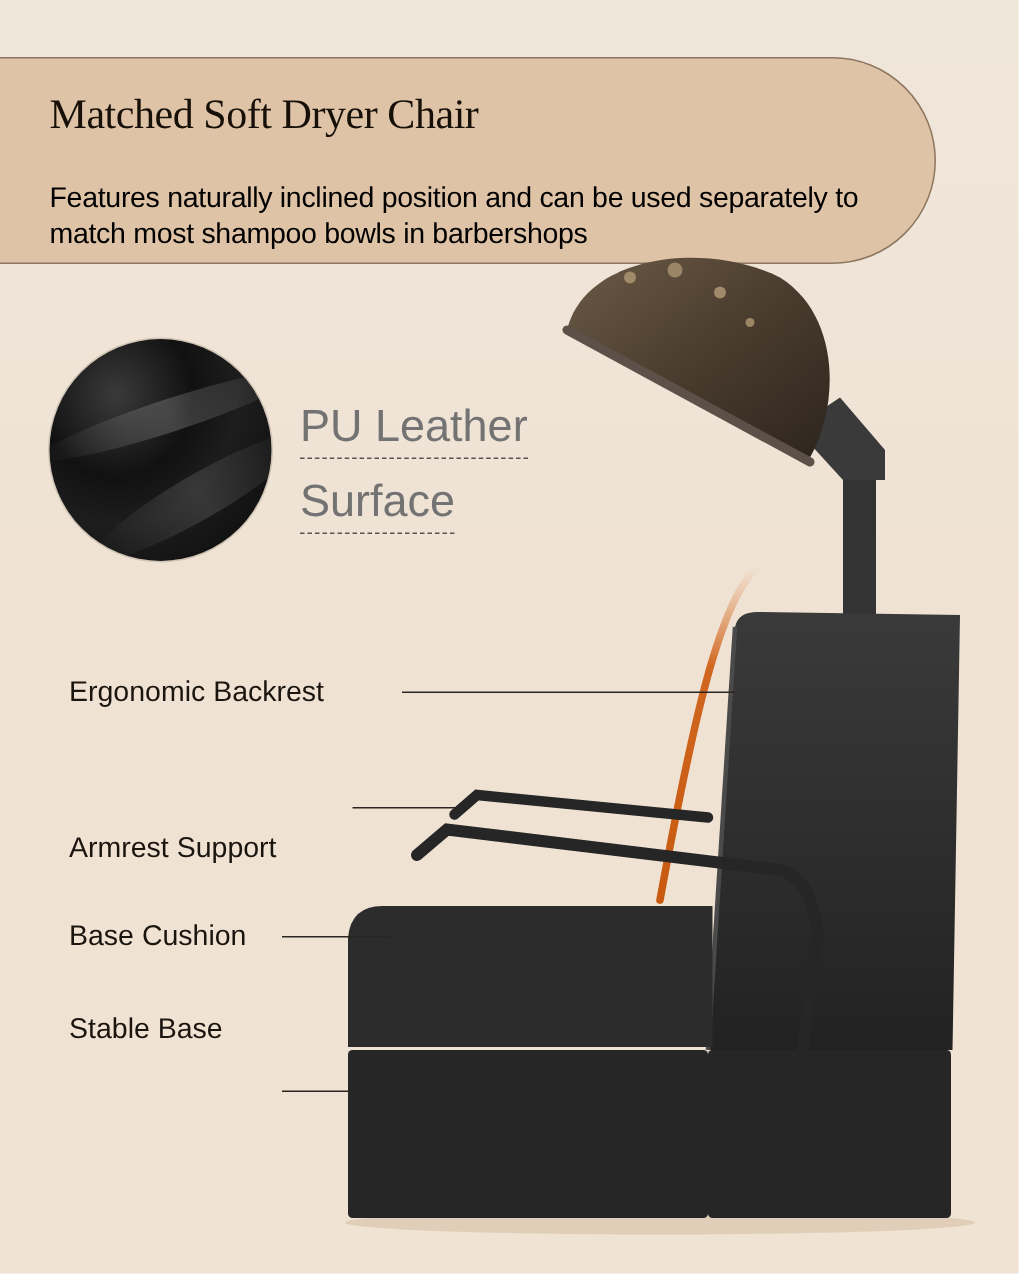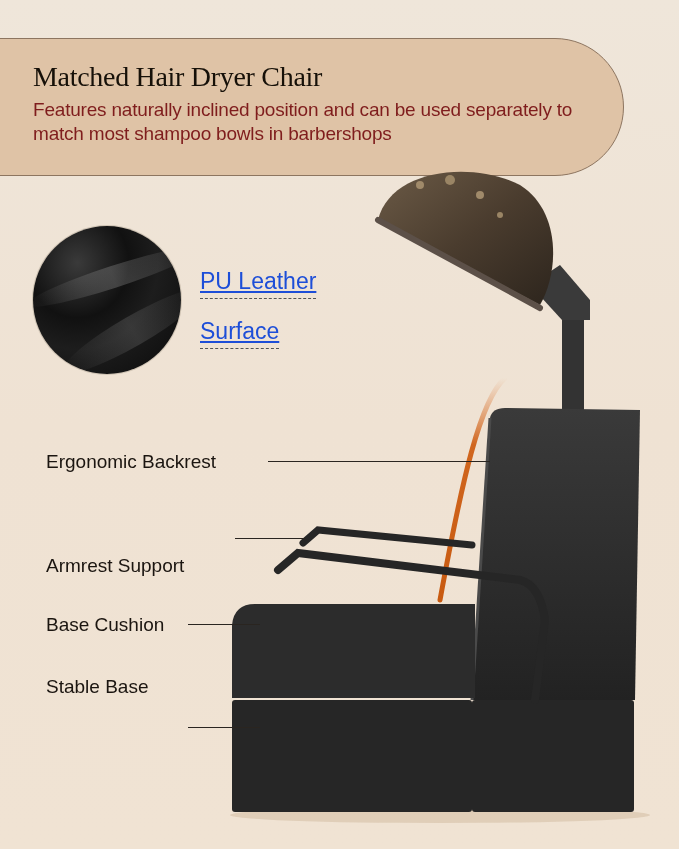--- a/index.html
+++ b/index.html
@@ -10,46 +10,46 @@
   }
   .banner {
     position:absolute; left:-40px; top:38px; width:662px; height:136px;
     background:#dfc3a6; border:1px solid #8d7560; border-radius:0 70px 70px 0;
   }
   .title {
     position:absolute; left:33px; top:61px; font-family:"Liberation Serif", serif;
     font-size:28px; color:#161008; letter-spacing:-0.3px;
   }
   .subtitle {
-    position:absolute; left:33px; top:98px; width:590px; font-size:19px;
-    line-height:24px; color:#7f1d1d; letter-spacing:-0.2px;
+    position:absolute; left:33px; top:121px; width:590px; font-size:19px;
+    line-height:24px; color:#000000; letter-spacing:-0.2px;
   }
   .swatch {
     position:absolute; left:33px; top:226px; width:148px; height:148px; border-radius:50%;
     background: radial-gradient(ellipse at 30% 25%, #3a3a3a 0%, #111 35%, #1d1d1d 55%, #0a0a0a 100%);
     box-shadow: 0 0 0 1px #cfc3b3;
     overflow:hidden;
   }
   .swatch .sheen1 { position:absolute; left:-10px; top:40px; width:180px; height:22px; border-radius:50%;
     background:linear-gradient(90deg, transparent, rgba(150,150,150,.35), transparent); transform:rotate(-18deg); }
   .swatch .sheen2 { position:absolute; left:20px; top:90px; width:160px; height:30px; border-radius:50%;
     background:linear-gradient(90deg, transparent, rgba(120,120,120,.3), transparent); transform:rotate(-30deg); }
-  .mat-label { position:absolute; left:200px; font-size:23px; color:#1d4ed8;text-decoration:underline; }
+  .mat-label { position:absolute; left:200px; font-size:30px; color:#737373; }
   .mat-label .dash { display:block; border-bottom:1px dashed #555; margin-top:3px; }
   .mat-1 { top:268px; }
   .mat-2 { top:318px; }
   .callout { position:absolute; left:46px; font-size:19px; color:#1b1510; }
   .leader { position:absolute; height:1px; background:#2a2520; }
   .chair { position:absolute; left:0; top:0; }
 </style>
 </head>
 <body>
 
 <div class="banner"></div>
-<div class="title">Matched Hair Dryer Chair</div>
+<div class="title">Matched Soft Dryer Chair</div>
 <div class="subtitle">Features naturally inclined position and can be used separately to match most shampoo bowls in barbershops</div>
 
 <div class="swatch">
   <div class="sheen1"></div>
     <div class="sheen2"></div>
 </div>
 <div class="mat-label mat-1">
   <span>PU Leather</span><span class="dash"></span>
 </div>
 <div class="mat-label mat-2">

